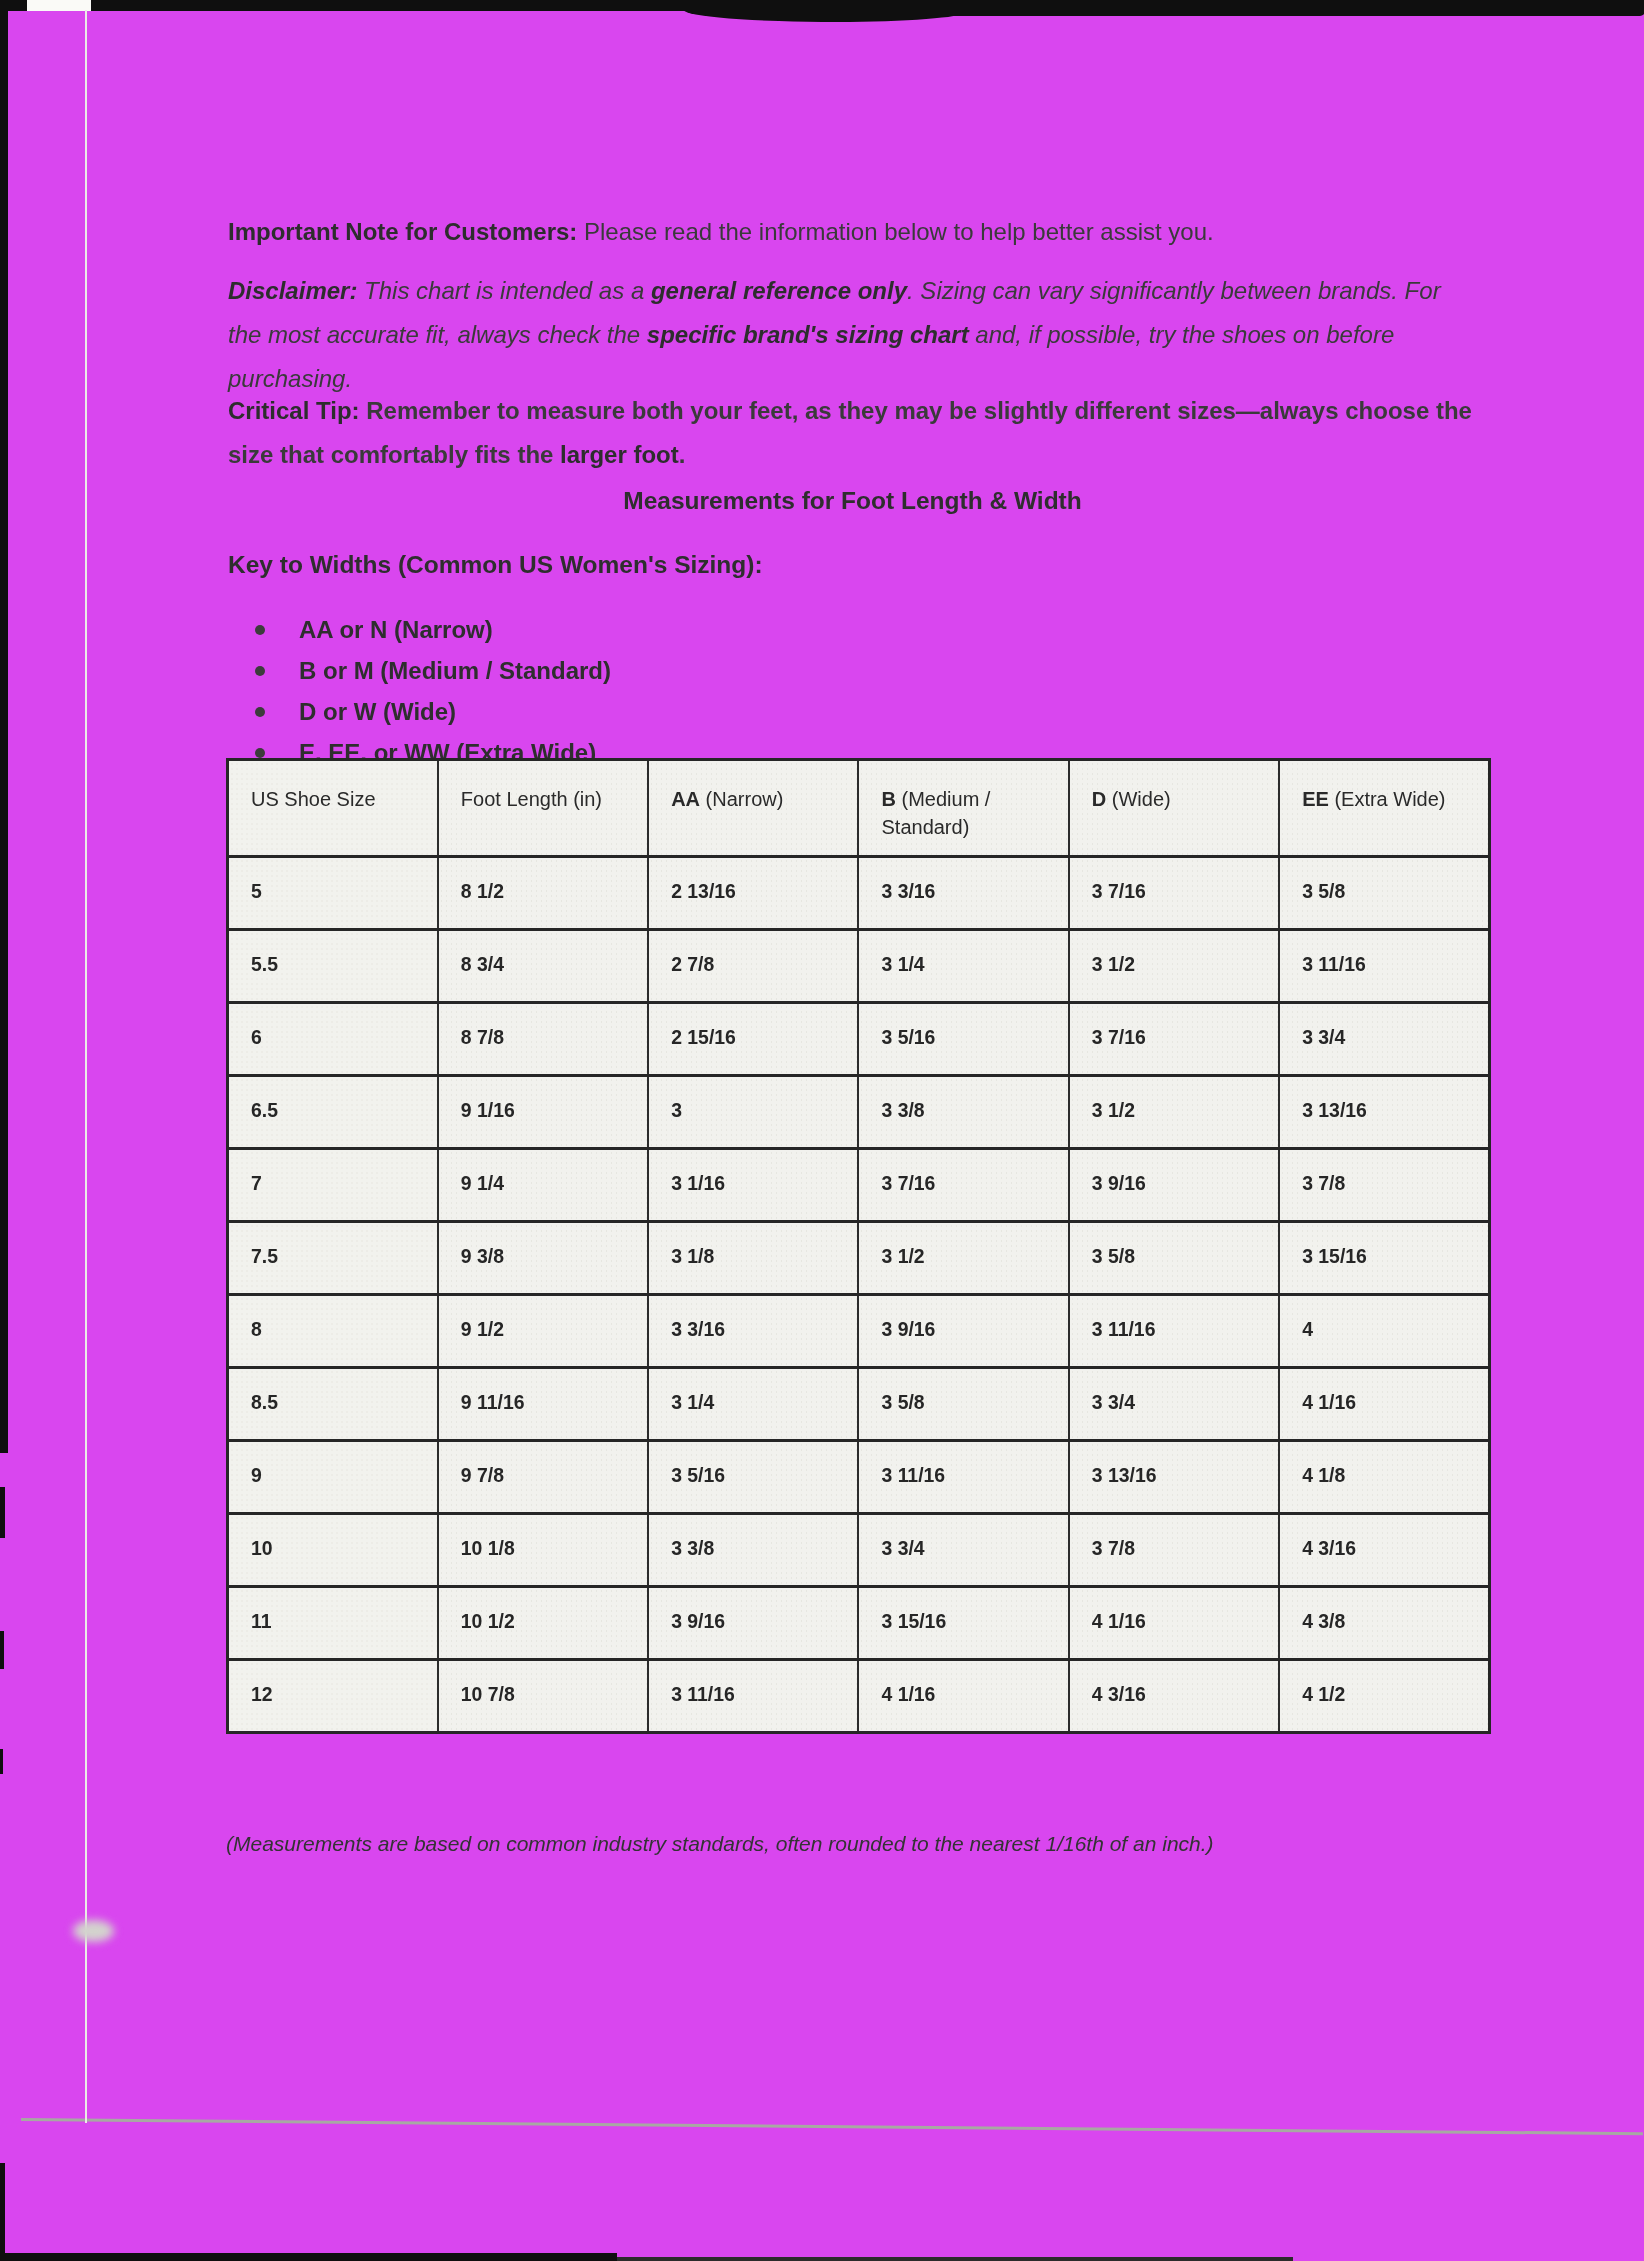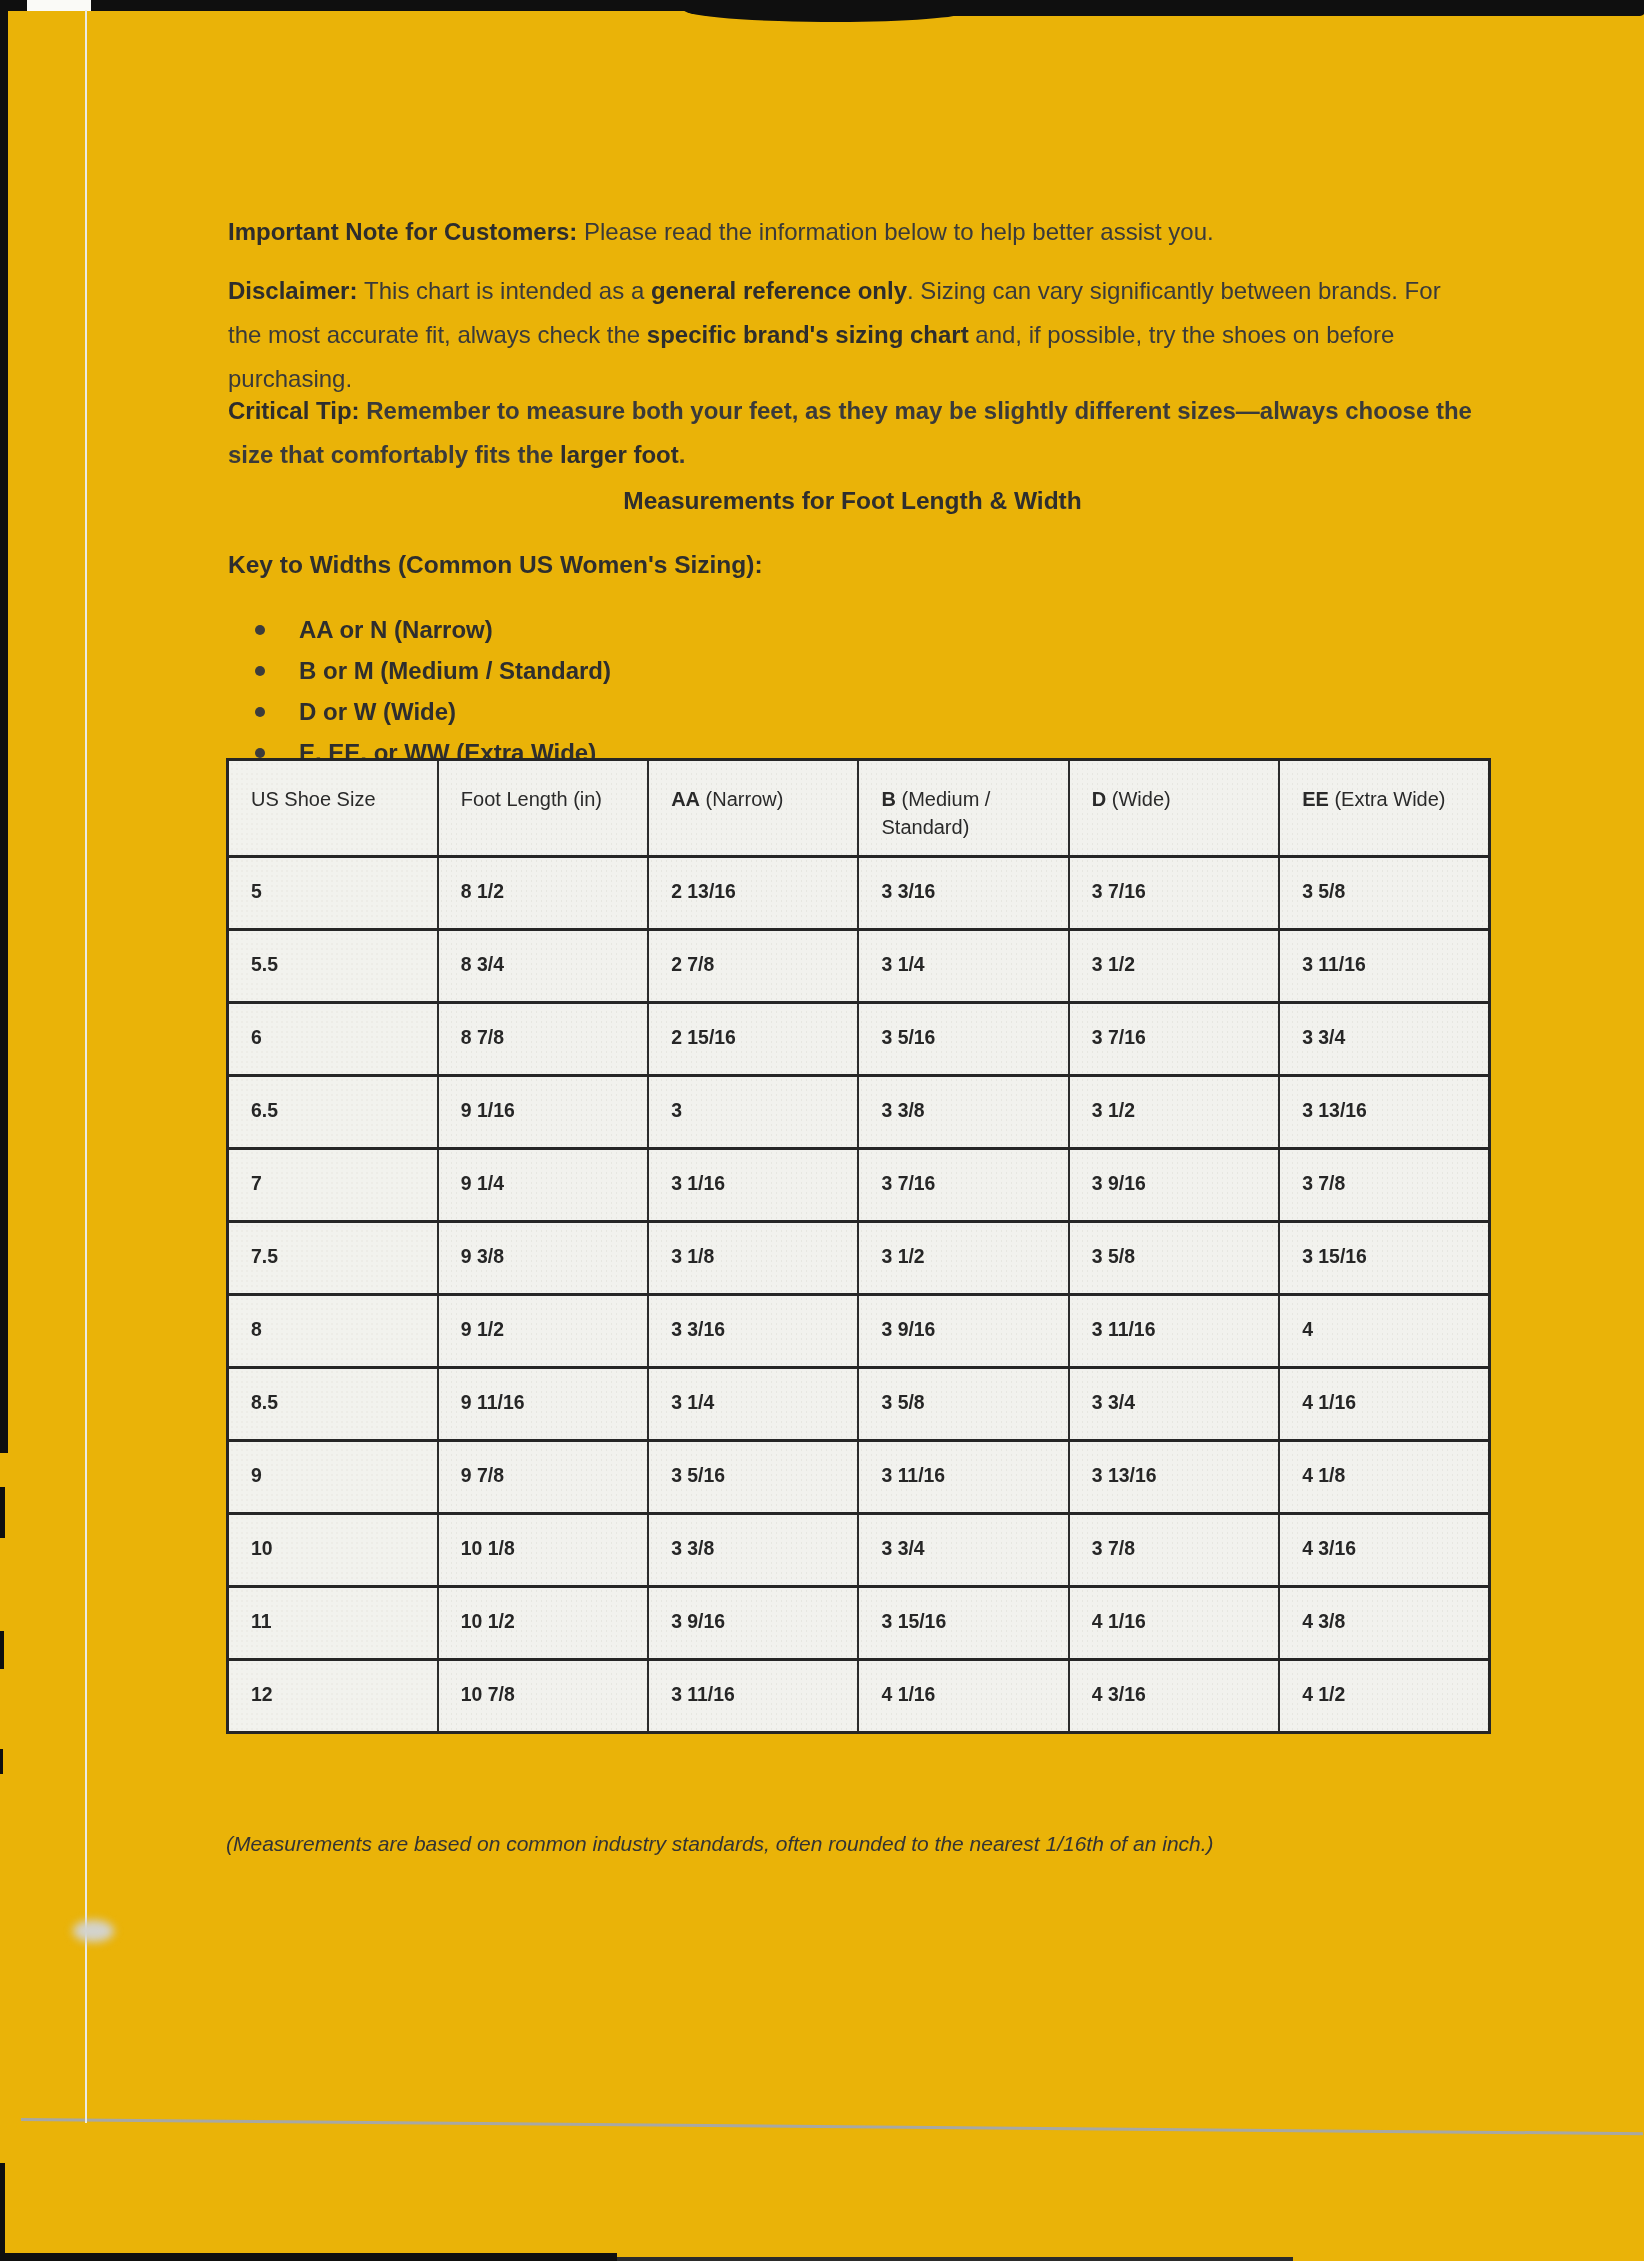--- a/index.html
+++ b/index.html
@@ -4,34 +4,34 @@
 <style>
   html, body { margin:0; padding:0; }
   body {
     width:1644px; height:2261px;
     background:#e9e9e6;
     font-family:"Liberation Sans", sans-serif;
   }
   #scan-page {
     position:absolute; left:0; top:0;
     width:1644px; height:2261px;
-    background:#eab308;
+    background:#d946ef;
     overflow:hidden;
     color:#383838;
   }
 
   
   .para {
     position:absolute; left:228px; width:1249px;
     font-size:24px; line-height:44px; margin:0;
     color:#3a3a3a;
   }
   .para b, .para strong { color:#2d2d2d; }
   #p-note { top:210px; }
-  #p-disclaimer { top:269px; }
+  #p-disclaimer { top:269px;font-style:italic; }
   #p-critical { top:389px;font-weight:bold; }
 
   #section-heading {
     position:absolute; top:487px; left:228px; width:1249px;
     margin:0; text-align:center;
     font-size:24.5px; font-weight:bold; color:#2e2e2e;
   }
   #key-heading {
     position:absolute; top:551px; left:228px;
     margin:0; font-size:24.5px; font-weight:bold; color:#2e2e2e;

